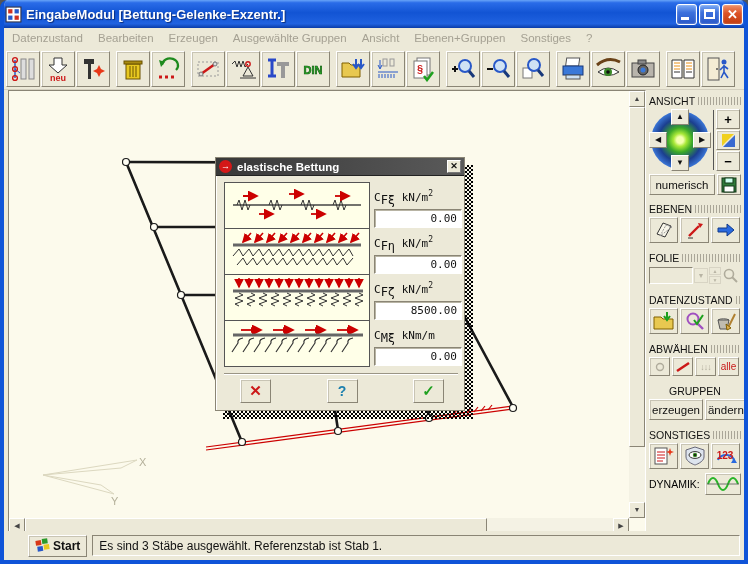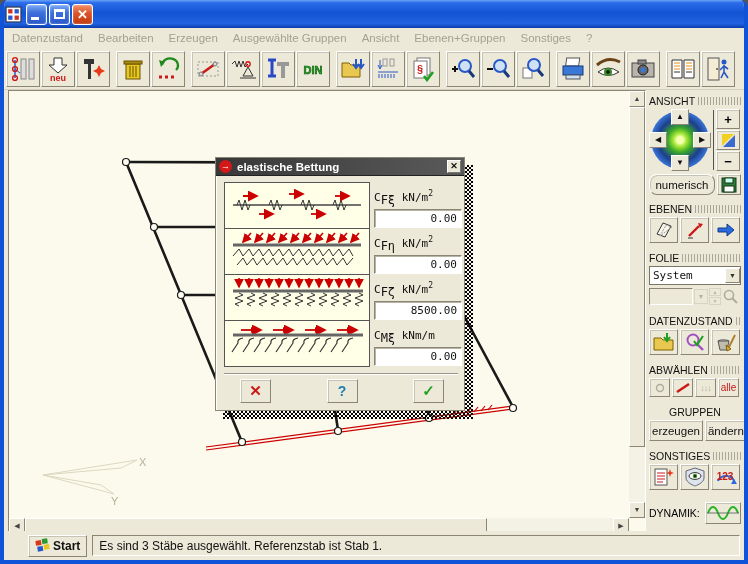--- a/index.html
+++ b/index.html
@@ -74,21 +74,21 @@
   .dcombo{width:44px;height:17px;background:#ECE9D8;border:1px solid;border-color:#8a8575 #fff #fff #8a8575;}
   .darr{width:14px;height:15px;background:#ECE9D8;border:1px solid #d8d4c4;color:#b8b4a4;font-size:7px;line-height:13px;text-align:center;}
   .spin{display:flex;flex-direction:column;gap:1px;}
   .spin .darr{height:8px;line-height:6px;font-size:5px;width:12px;}
   .sm4{display:flex;gap:2px;}
   .sm4 .sbtn3{width:21px;height:19px;font-size:9px;}
   .disabled{color:#b0ac9c !important;}
   .alle{color:#c81818;font-size:10px;}
   .grp2{display:flex;gap:2px;}
   .grp2 .numbtn{height:21px;}
-  .dynrow{display:flex;align-items:center;gap:5px;margin-top:12px;}
+  .dynrow{display:flex;align-items:center;gap:5px;margin-top:4px;}
   .dynrow .sbtn3{width:38px;height:22px;}
   
   .dialog{position:absolute;left:206px;top:66px;width:250px;height:254px;background:#ECE9D8;
     border:1px solid #8a8575;box-shadow:inset 1px 1px 0 #fff;}
   .checker{position:absolute;background:conic-gradient(#000 0 25%,#0000 0 50%,#000 0 75%,#0000 0) 0 0/4px 4px;}
   .shadow-r{left:456px;top:74px;width:8px;height:254px;}
   .shadow-b{left:214px;top:320px;width:250px;height:8px;}
   .dlg-title{height:18px;background:linear-gradient(90deg,#383838,#5a5a5a);display:flex;align-items:center;
     padding:0 3px;color:#fff;font-size:11.5px;font-weight:bold;border-bottom:1px solid #222;}
   .dlg-ticon{width:13px;height:13px;border-radius:50%;background:#d41818;color:#fff;font-size:9px;line-height:13px;
@@ -125,20 +125,21 @@
 <div class="window">
 
   <div class="titlebar">
     <svg class="ticon" viewBox="0 0 16 16">
       <rect x="1" y="1" width="14" height="14" fill="#fff" stroke="#334"></rect>
       <rect x="3" y="3" width="4" height="4" fill="#d03020"></rect>
         <rect x="9" y="3" width="4" height="4" fill="#2858c8"></rect>
       <rect x="3" y="9" width="4" height="4" fill="#2858c8"></rect>
         <rect x="9" y="9" width="4" height="4" fill="#d03020"></rect>
     </svg>
+    <span class="ttext">EingabeModul [Bettung-Gelenke-Exzentr.]</span>
     <span class="winbtns">
       <button class="wbtn">
           <span class="g-min"></span>
         </button>
       <button class="wbtn">
           <span class="g-max"></span>
         </button>
       <button class="wbtn close">
           <span class="g-close">✕</span>
         </button>
@@ -562,21 +563,21 @@
           <button class="sbtn3">
             <svg width="15" height="15" viewBox="0 0 15 15">
               <polygon points="1,1 13,1 1,13" fill="#f0d020"></polygon>
                 <polygon points="14,2 14,14 2,14" fill="#3a6ad0"></polygon>
             </svg>
           </button>
           <button class="sbtn3">−</button>
         </div>
       </div>
       <div class="numrow">
-        <button class="numbtn" style="flex:2.6;border-radius:8px;">numerisch</button>
+        <button class="numbtn" style="flex:2.6;">numerisch</button>
         <button class="sbtn3" style="width:24px;height:21px;">
           <svg width="16" height="16" viewBox="0 0 16 16">
             <rect x="1" y="1" width="14" height="14" fill="#2e7a3a" stroke="#143a1a"></rect>
             <rect x="4" y="1" width="8" height="5" fill="#cfe" stroke="#143a1a"></rect>
             <rect x="3" y="9" width="10" height="6" fill="#fff" stroke="#143a1a"></rect>
           </svg>
         </button>
       </div>
 
       <div class="sbh" style="margin-top:8px;">
@@ -601,24 +602,20 @@
           <svg width="20" height="20" viewBox="0 0 20 20">
             <polygon points="2,8 11,8 11,4 18,10 11,16 11,12 2,12" fill="#2a6adf" stroke="#123a8a"></polygon>
           </svg>
         </button>
       </div>
 
       <div class="sbh" style="margin-top:9px;">
           <span>FOLIE</span>
           <span class="rib"></span>
         </div>
-      <div class="select">
-        <span class="seltext">System</span>
-        <span class="selarr">▼</span>
-      </div>
       <div class="folie2">
         <span class="dcombo"></span>
         <span class="darr">▼</span>
         <span class="spin">
           <span class="darr">▲</span>
           <span class="darr">▼</span>
         </span>
         <svg width="17" height="17" viewBox="0 0 17 17">
           <circle cx="7" cy="7" r="4.5" fill="none" stroke="#b0ac9c" stroke-width="1.6"></circle>
           <line x1="10" y1="10" x2="15" y2="15" stroke="#b0ac9c" stroke-width="2"></line>

